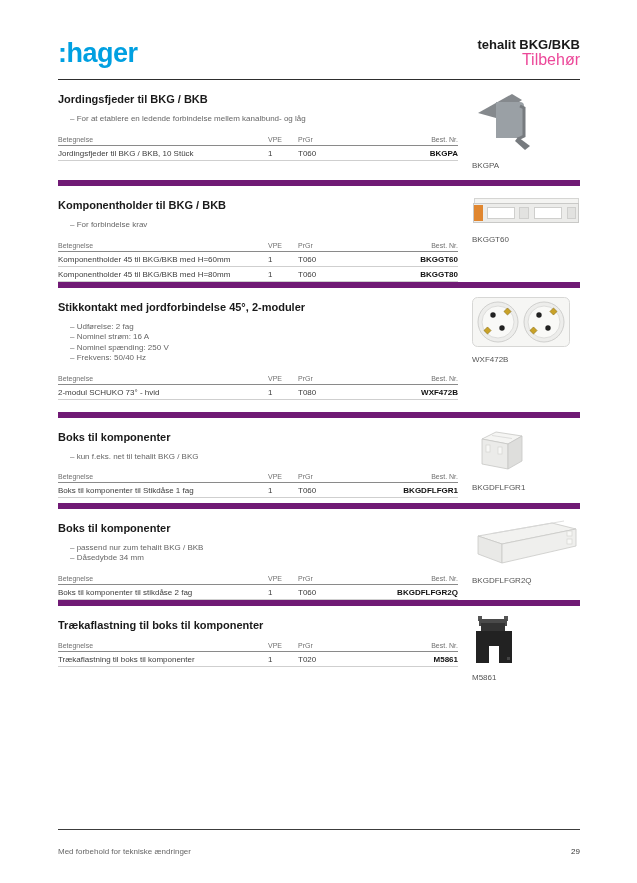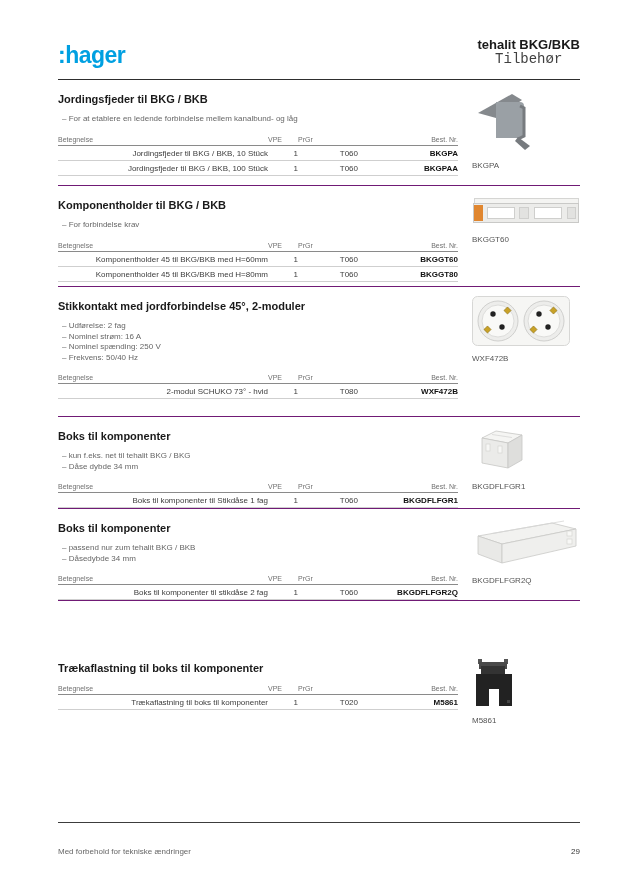--- a/index.html
+++ b/index.html
@@ -17,76 +17,76 @@
     margin: 0 57px 0 58px;
     padding-top: 30px;
     height: 80px;
     display: flex;
     justify-content: space-between;
     align-items: flex-end;
     padding-bottom: 12px;
     border-bottom: 1px solid #2e2e2e;
   }
   .logo {
-    font-size: 23px;
+    font-size: 27px;
     font-weight: bold;
     letter-spacing: -0.5px;
     line-height: 1;
     margin-top: 40px;
   }
-  .header-titles { text-align: center; }
+  .header-titles { text-align: right; }
   .doc-title { font-size: 13px; font-weight: bold; line-height: 15px; color:#1a1a1a; }
-  .doc-subtitle { font-size: 14px; font-weight: normal; line-height: 15px; color:#404040;font-family:Liberation Mono, monospace; }
+  .doc-subtitle { font-size: 16px; font-weight: normal; line-height: 15px; color:#ec4899; }
   
   .sec {
     margin: 0 57px 0 58px;
     display: flex;
     justify-content: space-between;
-    border-bottom: 1px solid #701a75;
-  }
-  .sec.last { border-bottom: none; margin-top: 48px; }
+    border-bottom: 6px solid #701a75;
+  }
+  .sec.last { border-bottom: none; }
   .sec-left { width: 400px; }
   .sec-right { width: 108px; padding-top: 9px; }
   .sec-title { font-size: 11px; font-weight: bold; margin: 13px 0 0 0; color:#1a1a1a; }
   .bullets {
     list-style: none;
-    margin: 9px 0 0 4px; padding: 0;
+    margin: 9px 0 0 12px; padding: 0;
     font-size: 8px; line-height: 10.5px; color: #666;
   }
   .bullets li::before { content: "– "; }
   .product-table {
     width: 400px;
     border-collapse: collapse;
     table-layout: fixed;
     margin-top: 11px;
   }
   .product-table th {
     font-weight: normal; font-size: 7px; color: #707070;
     text-align: left; padding: 0 0 2px 0;
     border-bottom: 1px solid #8a8a8a;
   }
   .product-table td {
     font-size: 8px; color: #3c3c3c;
     padding: 3px 0 2px 0;
     border-bottom: 1px solid #cfcfcf;
-    white-space: nowrap; overflow: hidden; text-align: right;
+    white-space: nowrap; overflow: hidden;
   }
   .col-desc { width: 210px; }
   .col-vpe  { width: 30px; }
   .col-prgr { width: 60px; }
   .col-best { width: 100px; }
   .product-table th.best, .product-table td.best { text-align: right; }
   .product-table td.best { font-weight: bold; color:#111; }
   .caption { font-size: 8px; color: #555; margin-top: 4px; }
   
   .footer {
     position: absolute;
     left: 58px; right: 57px; bottom: 27px;
     border-top: 1px solid #3c3c3c;
-    padding-top: 24px;
+    padding-top: 17px;
     display: flex; justify-content: space-between;
     font-size: 8px; color: #666;
   }
   .footer .pageno { color: #333; }
 </style>
 </head>
 <body>
 
 <div class="page">
 
@@ -118,26 +118,20 @@
           <th>PrGr</th>
           <th class="best">Best. Nr.</th>
         </tr>
           </thead>
         <tbody>
           <tr>
             <td>Jordingsfjeder til BKG / BKB, 10 Stück</td>
             <td>1</td>
             <td>T060</td>
             <td class="best">BKGPA</td>
-          </tr>
-          <tr>
-            <td>Jordingsfjeder til BKG / BKB, 100 Stück</td>
-            <td>1</td>
-            <td>T060</td>
-            <td class="best">BKGPAA</td>
           </tr>
         </tbody>
       </table>
     </div>
     <div class="sec-right">
       <svg width="72" height="64" viewBox="0 0 72 64">
         <polygon points="6,24 40,5 50,11 24,29" fill="#85898d"></polygon>
         <path d="M24,13 h24 a4,4 0 0 1 4,4 v28 a4,4 0 0 1 -4,4 h-24 z" fill="#9aa0a5"></path>
         <path d="M48,17 l4,2 v28 l-6,3" fill="none" stroke="#777b7f" stroke-width="3"></path>
         <polygon points="46,48 58,57 53,61 43,52" fill="#777b7f"></polygon>
@@ -249,21 +243,20 @@
       </svg>
       <div class="caption">WXF472B</div>
     </div>
   </div>
 
   <div class="sec" style="min-height:91px">
     <div class="sec-left">
       <h2 class="sec-title">Boks til komponenter</h2>
       <ul class="bullets">
         <li>kun f.eks. net til tehalit BKG / BKG</li>
-        <li>Dåse dybde 34 mm</li>
       </ul>
       <table class="product-table">
         <colgroup>
             <col class="col-desc">
             <col class="col-vpe">
             <col class="col-prgr">
             <col class="col-best">
           </colgroup>
         <thead>
             <tr>

